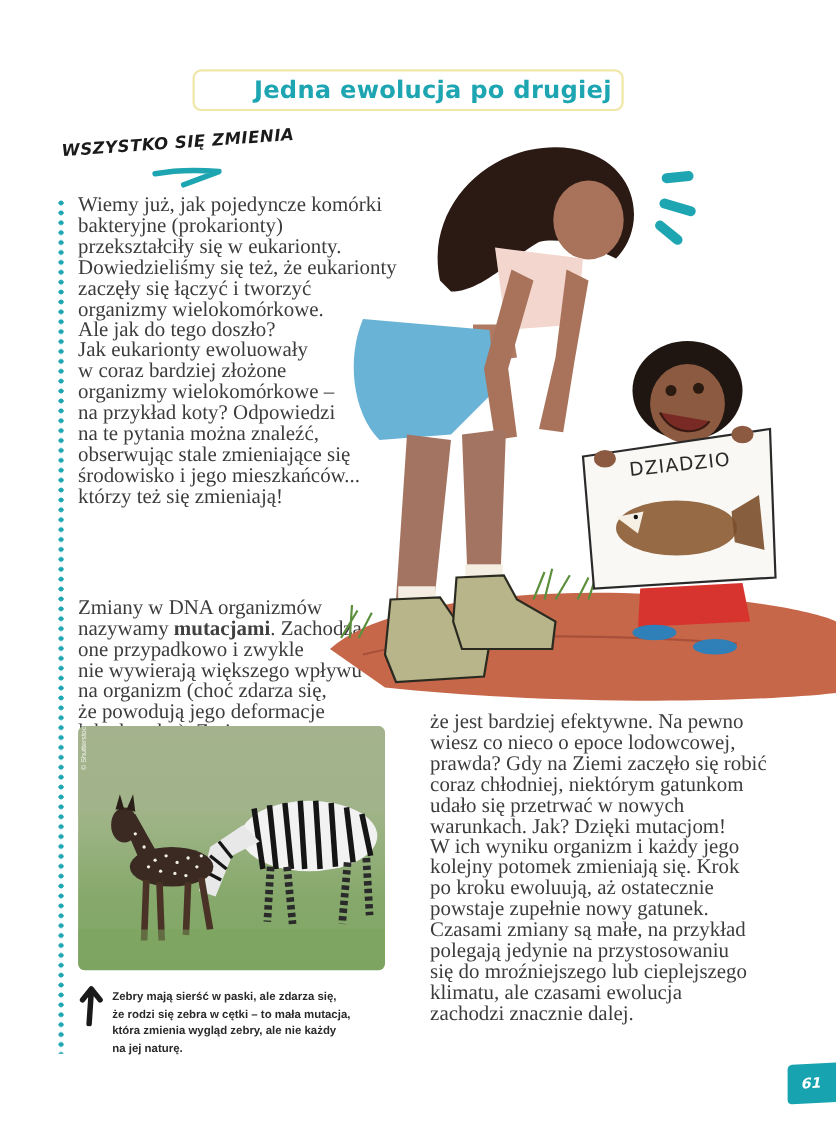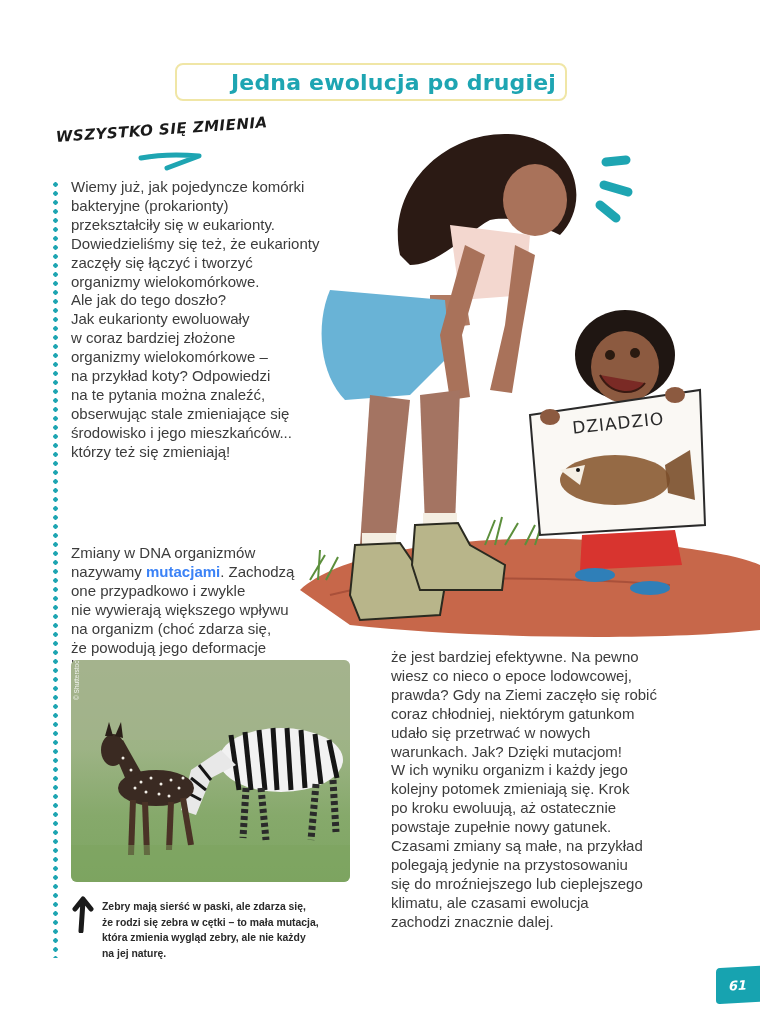--- a/index.html
+++ b/index.html
@@ -19,25 +19,25 @@
       transform-origin: left center; font-style: italic;
     }
     .heading-swoosh { position: absolute; left: 137px; top: 150px; width: 70px; height: 22px; }
 
     .dotted-line {
       position: absolute; left: 53px; top: 180px; width: 5px; height: 778px;
       background-image: radial-gradient(circle, #1ea5b2 2.1px, transparent 2.4px);
       background-size: 5px 9px; background-repeat: repeat-y;
     }
 
-    .body-text { position: absolute; font-size: 15px; line-height: 18.9px; color: #3c3c3c; white-space: pre-line; }
+    .body-text { position: absolute; font-size: 19px; line-height: 18.9px; color: #3c3c3c; white-space: pre-line; font-family: Liberation Serif, serif; }
     .para1 { left: 71px; top: 178px; width: 290px; }
     .para2 { left: 71px; top: 504px; width: 290px; margin-top: 40px; }
     .para3 { left: 391px; top: 648px; width: 330px; }
-    .bold-word { font-weight: bold; color: #3b82f6; }
+    .bold-word { font-weight: bold; color: #404040; }
 
     .zebra-photo {
       position: absolute; left: 71px; top: 660px; width: 279px; height: 222px; border-radius: 6px; overflow: hidden;
       background: linear-gradient(180deg, #a6b58f 0%, #9db385 40%, #86a96b 70%, #7ea563 100%);
     }
     .photo-credit {
       position: absolute; left: 73px; top: 700px; font-size: 6.5px; color: #fff; transform: rotate(-90deg);
       transform-origin: left top; white-space: nowrap; opacity: 0.85;
     }
 

